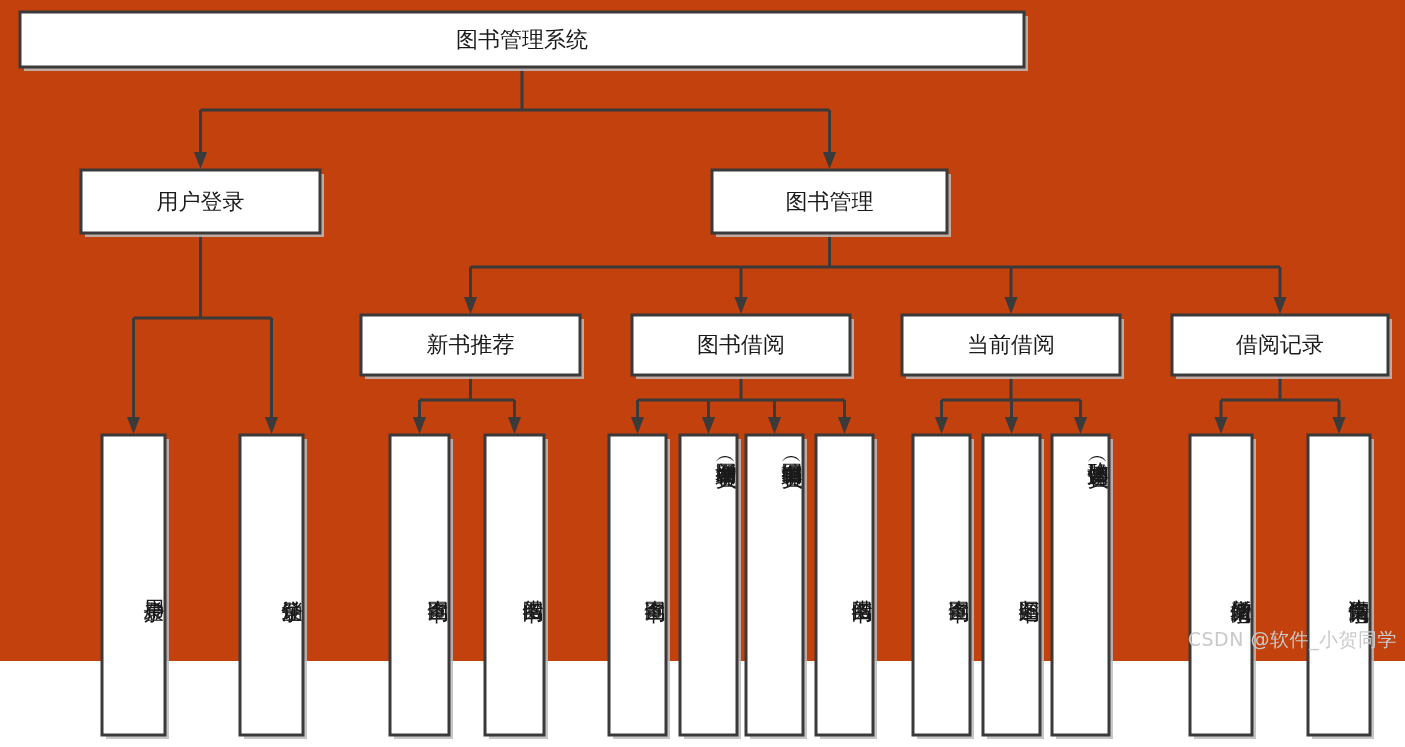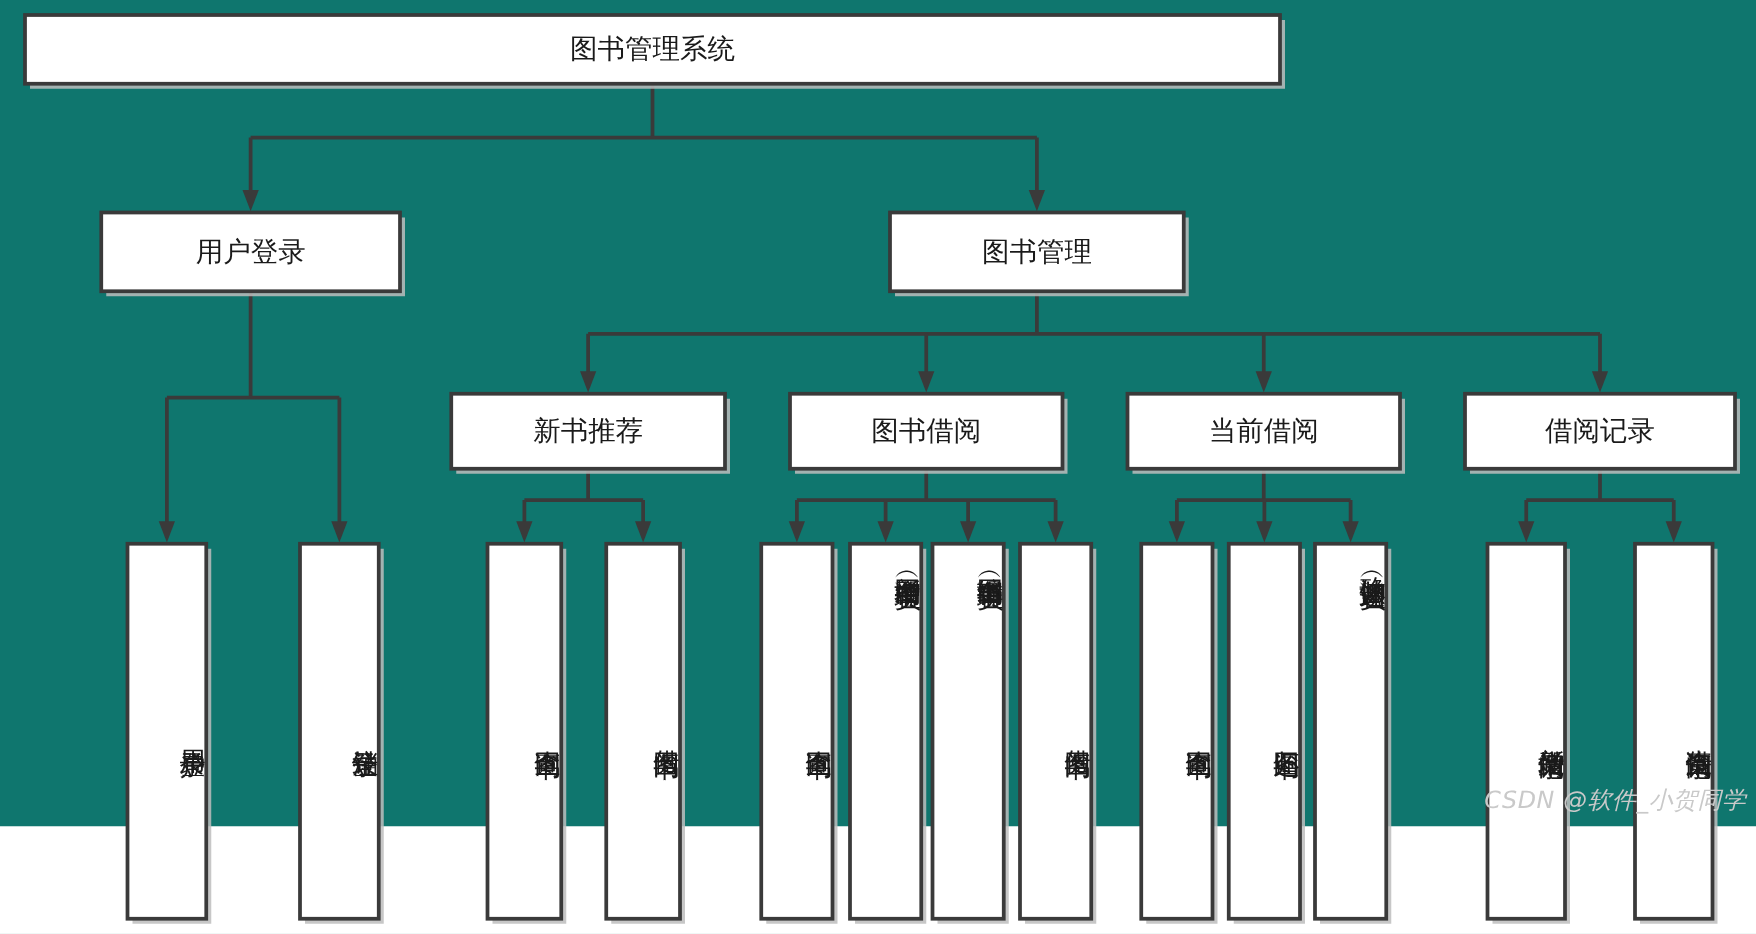--- a/index.html
+++ b/index.html
@@ -11,21 +11,21 @@
   body {
     width: 1405px;
     height: 747px;
     font-family: "DejaVu Sans", "Liberation Sans", sans-serif;
     overflow: hidden;
   }
   #diagram-root {
     position: relative;
     width: 1405px;
     height: 661px;
-    background: #0f766e;
+    background: #c2410c;
   }
   svg#diagram-svg {
     position: absolute;
     top: 0;
     left: 0;
     width: 1405px;
     height: 747px;
     display: block;
   }
   .node-box {
@@ -73,21 +73,20 @@
   .watermark {
     position: absolute;
     right: 8px;
     bottom: 8px;
     font-family: "DejaVu Sans", "Liberation Sans", sans-serif;
     font-size: 19px;
     color: #c9c9c9;
     letter-spacing: 0.5px;
     user-select: none;
     white-space: nowrap;
-    font-style: italic;
   }
 </style>
 </head>
 <body>
 
 <div id="diagram-root">
 
   <svg id="diagram-svg" viewBox="0 0 1405 747">
     <g id="connector-layer">
         <path d="M 522 67 L 522 110" class="conn"></path>

